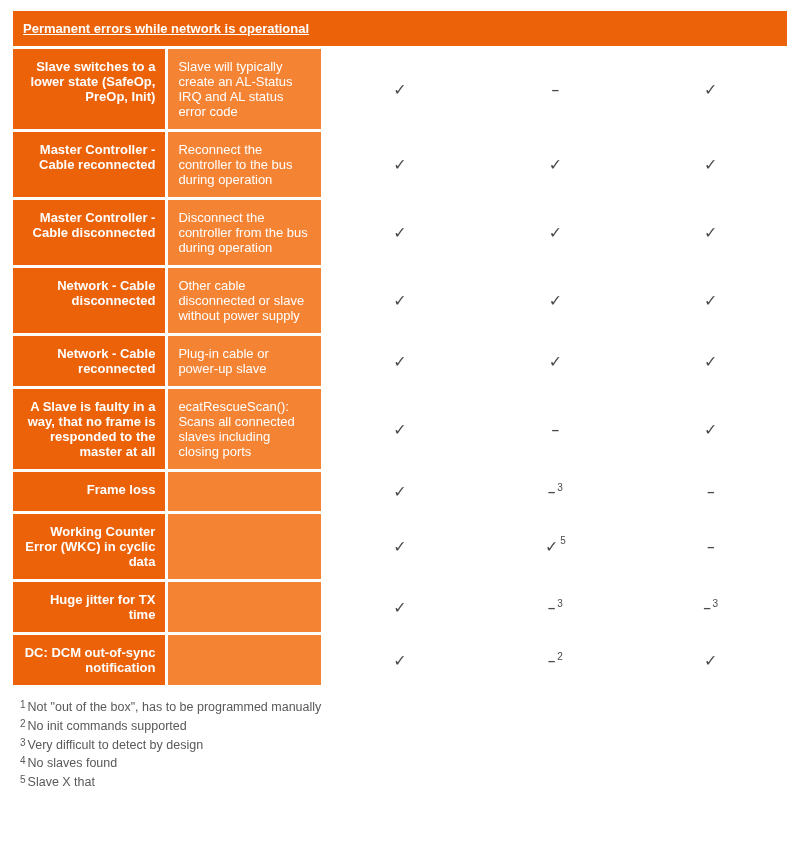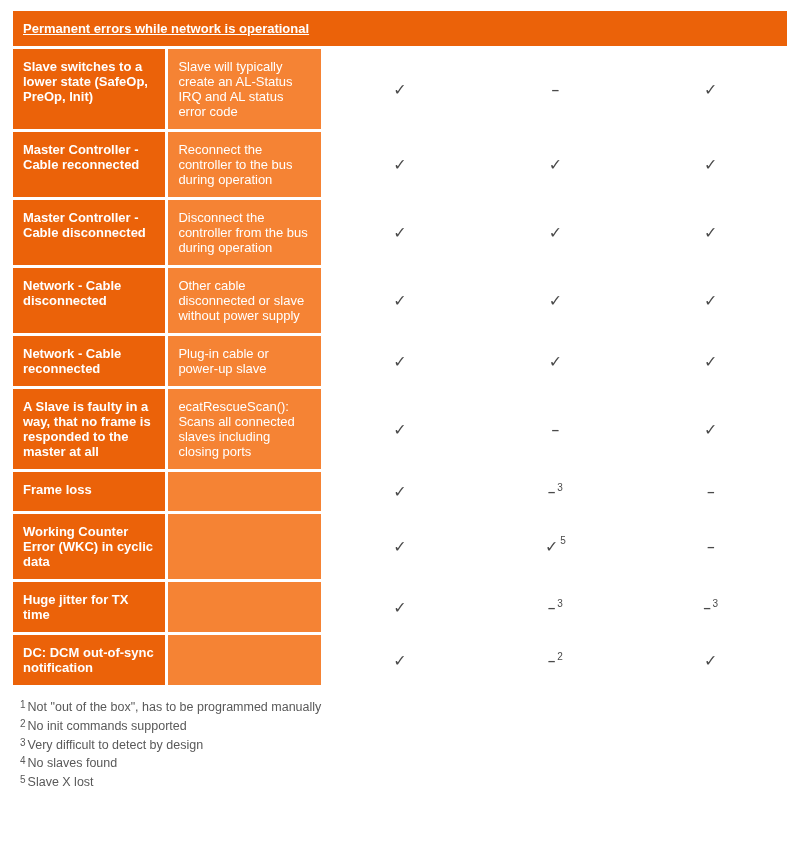--- a/index.html
+++ b/index.html
@@ -11,21 +11,21 @@
     width: 800px;
   }
   .outer { padding: 8px 10px 8px 10px; }
   table {
     border-collapse: separate;
     border-spacing: 3px;
     width: 100%;
     table-layout: fixed;
   }
   td { vertical-align: top; padding: 10px 10px; margin-top: 7px; }
-  td.c1 { width: 200px; }
+  td.c1 { width: 200px; text-align: right; }
   td.c2 { width: 270px; }
   td.c3, td.c4, td.c5 { width: 75px; }
   .section td {
     background: #eb6209;
     color: #fff;
     font-weight: 700;
   }
   .section td span { text-decoration: underline; }
   .row td.lab {
     background: #eb6209;
@@ -128,15 +128,15 @@
           <td class="c4 mark"><span class="dash">–</span><span class="sup">2</span></td>
           <td class="c5 mark"><span class="chk">✓</span></td>
         </tr>
       </tbody>
   </table>
   <div class="footnotes" id="footnotes">
       <div><span class="fn-num">1</span><span>Not "out of the box", has to be programmed manually</span></div>
       <div><span class="fn-num">2</span><span>No init commands supported</span></div>
       <div><span class="fn-num">3</span><span>Very difficult to detect by design</span></div>
       <div><span class="fn-num">4</span><span>No slaves found</span></div>
-      <div><span class="fn-num">5</span><span>Slave X lost</span></div>
+      <div><span class="fn-num">5</span><span>Slave X that</span></div>
     </div>
 </div>
 
 </body></html>

